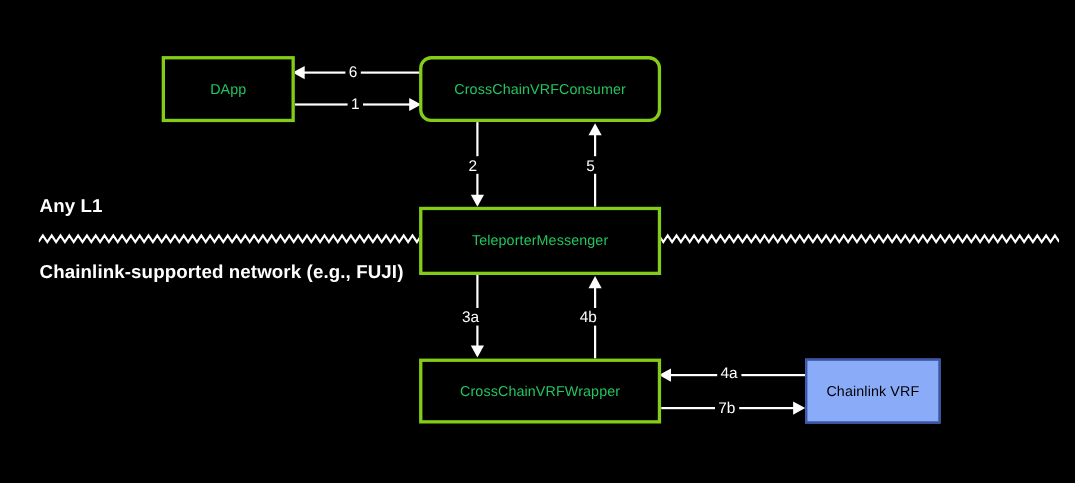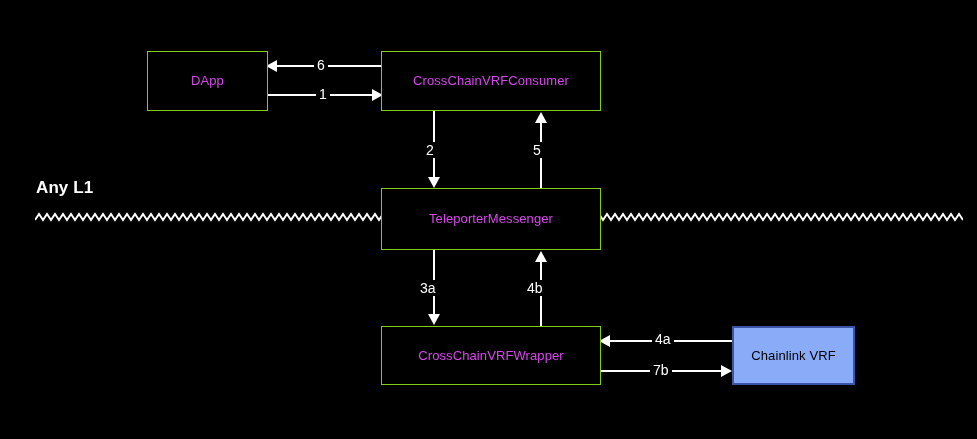--- a/index.html
+++ b/index.html
@@ -13,23 +13,23 @@
     height: 439px;
     background: #000000;
     font-family: "Liberation Sans", sans-serif;
     overflow: hidden;
   }
 
   
   .node {
     position: absolute;
     box-sizing: border-box;
-    border: 1px solid #84cc16;
+    border: 3px solid #84cc16;
     background: #000000;
-    color: #d946ef;
+    color: #22c55e;
     display: flex;
     align-items: center;
     justify-content: center;
     font-size: 13px;
     letter-spacing: 0.1px;
     line-height: 1.2;
     text-align: center;
   }
   .node.accent {
     background: #8AABF8;
@@ -104,20 +104,21 @@
   }
   .boundary svg { display: block; }
 </style>
 </head>
 <body>
 
 <div id="canvas">
 
   <div class="zone-label" style="left:36px; top:178px;">Any L1</div>
 
+  <div class="zone-label" style="left:36px; top:238px;">Chainlink-supported network (e.g., FUJI)</div>
 
   <div class="boundary">
     <svg width="928" height="14" viewBox="0 0 928 14" aria-hidden="true">
       <path d="M0 10 L4 4 L8 10 L12 4 L16 10 L20 4 L24 10 L28 4 L32 10 L36 4 L40 10 L44 4 L48 10 L52 4 L56 10 L60 4 L64 10 L68 4 L72 10 L76 4 L80 10 L84 4 L88 10 L92 4 L96 10 L100 4 L104 10 L108 4 L112 10 L116 4 L120 10 L124 4 L128 10 L132 4 L136 10 L140 4 L144 10 L148 4 L152 10 L156 4 L160 10 L164 4 L168 10 L172 4 L176 10 L180 4 L184 10 L188 4 L192 10 L196 4 L200 10 L204 4 L208 10 L212 4 L216 10 L220 4 L224 10 L228 4 L232 10 L236 4 L240 10 L244 4 L248 10 L252 4 L256 10 L260 4 L264 10 L268 4 L272 10 L276 4 L280 10 L284 4 L288 10 L292 4 L296 10 L300 4 L304 10 L308 4 L312 10 L316 4 L320 10 L324 4 L328 10 L332 4 L336 10 L340 4 L344 10 L348 4 L352 10 L356 4 L360 10 L364 4 L368 10 L372 4 L376 10 L380 4 L384 10 L388 4 L392 10 L396 4 L400 10 L404 4 L408 10 L412 4 L416 10 L420 4 L424 10 L428 4 L432 10 L436 4 L440 10 L444 4 L448 10 L452 4 L456 10 L460 4 L464 10 L468 4 L472 10 L476 4 L480 10 L484 4 L488 10 L492 4 L496 10 L500 4 L504 10 L508 4 L512 10 L516 4 L520 10 L524 4 L528 10 L532 4 L536 10 L540 4 L544 10 L548 4 L552 10 L556 4 L560 10 L564 4 L568 10 L572 4 L576 10 L580 4 L584 10 L588 4 L592 10 L596 4 L600 10 L604 4 L608 10 L612 4 L616 10 L620 4 L624 10 L628 4 L632 10 L636 4 L640 10 L644 4 L648 10 L652 4 L656 10 L660 4 L664 10 L668 4 L672 10 L676 4 L680 10 L684 4 L688 10 L692 4 L696 10 L700 4 L704 10 L708 4 L712 10 L716 4 L720 10 L724 4 L728 10 L732 4 L736 10 L740 4 L744 10 L748 4 L752 10 L756 4 L760 10 L764 4 L768 10 L772 4 L776 10 L780 4 L784 10 L788 4 L792 10 L796 4 L800 10 L804 4 L808 10 L812 4 L816 10 L820 4 L824 10 L828 4 L832 10 L836 4 L840 10 L844 4 L848 10 L852 4 L856 10 L860 4 L864 10 L868 4 L872 10 L876 4 L880 10 L884 4 L888 10 L892 4 L896 10 L900 4 L904 10 L908 4 L912 10 L916 4 L920 10 L924 4 L928 10" fill="none" stroke="#ffffff" stroke-width="2"></path>
     </svg>
   </div>
 
   <div class="edge h" style="left:275px; top:65px; width:107px;"></div>
   <div class="head left" style="left:266px; top:60px;"></div>
   <div class="edge-label" style="left:314px; top:57px;">6</div>
@@ -147,21 +148,21 @@
   <div class="edge-label" style="left:652px; top:331px;text-align:right;">4a</div>
 
   <div class="edge h" style="left:601px; top:370px; width:122px;"></div>
   <div class="head right" style="left:721px; top:365px;"></div>
   <div class="edge-label" style="left:650px; top:362px;">7b</div>
 
   <div class="node" style="left:147px; top:51px; width:121px; height:60px;">
     <span>DApp</span>
   </div>
 
-  <div class="node" style="left:381px; top:51px; width:220px; height:60px;">
+  <div class="node" style="left:381px; top:51px; width:220px; height:60px;border-radius:11px;">
     <span>CrossChainVRFConsumer</span>
   </div>
 
   <div class="node" style="left:381px; top:188px; width:220px; height:62px;">
     <span>TeleporterMessenger</span>
   </div>
 
   <div class="node" style="left:381px; top:326px; width:220px; height:59px;">
     <span>CrossChainVRFWrapper</span>
   </div>

